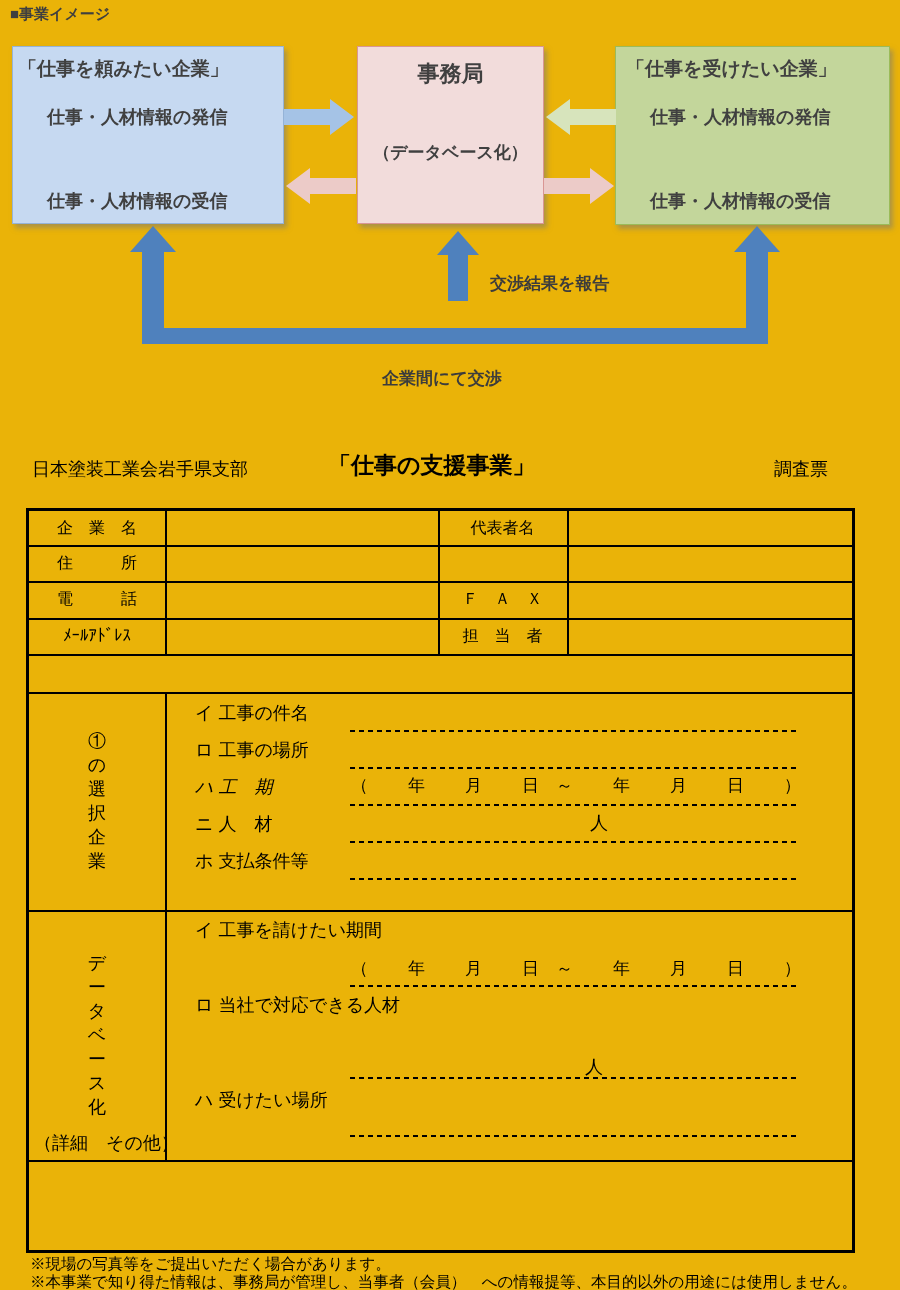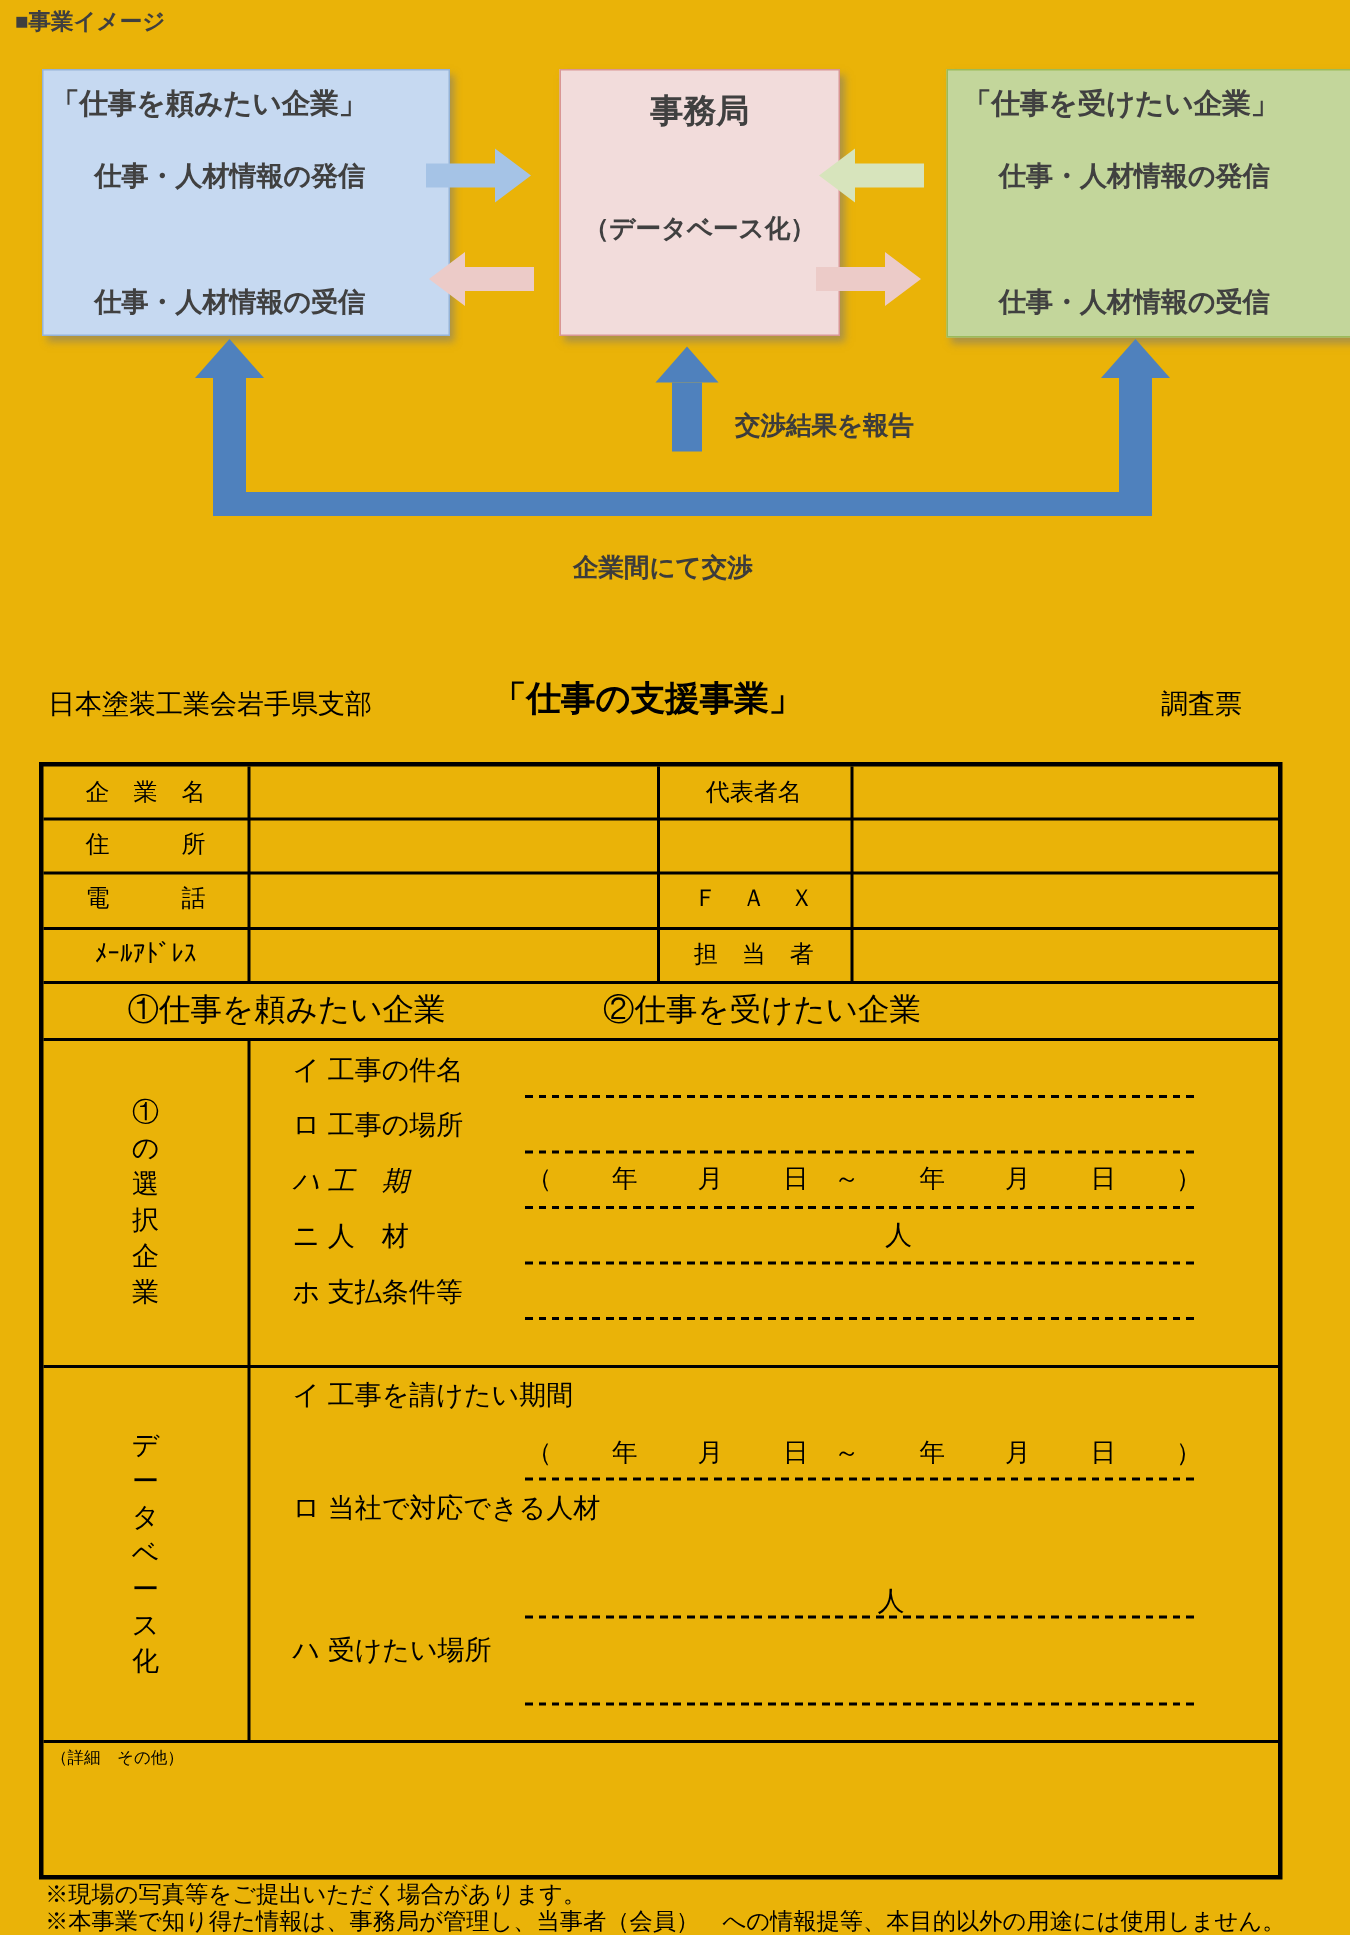--- a/index.html
+++ b/index.html
@@ -2,21 +2,21 @@
 <html style="--box-blue-fill: #c6d9f1; --box-blue-border: #95b3d7; --box-pink-fill: #f2dcdb; --box-pink-border: #d99694; --box-green-fill: #c3d69b; --box-green-border: #9bbb59; --arrow-blue: #a5c3e6; --arrow-pink: #eccbc8; --arrow-green: #d7e4bc; --bracket-blue: #4f81bd; --diagram-text: #404040;"><head>
 <meta charset="utf-8">
 <style>
   html,body{margin:0;padding:0;background:#ffffff;}
   .page{position:relative;width:900px;height:1290px;background:#eab308;overflow:hidden;
         font-family:"Liberation Sans",sans-serif;color:#000;}
   .abs{position:absolute;}
 
   
   .diagram-heading{left:10px;top:5px;font-size:15px;font-weight:bold;color:#3f3f3f;}
-  .dbox{position:absolute;box-shadow:3px 4px 5px rgba(120,120,120,0.55);margin-left:16px;}
+  .dbox{position:absolute;box-shadow:3px 4px 5px rgba(120,120,120,0.55);}
   .dbox .btitle{position:absolute;font-weight:bold;color:var(--diagram-text);}
   .dbox .bline{position:absolute;font-weight:bold;color:var(--diagram-text);font-size:18px;}
   .box-blue{left:12px;top:46px;width:270px;height:176px;background:var(--box-blue-fill);border:1px solid var(--box-blue-border);}
   .box-pink{left:357px;top:46px;width:185px;height:176px;background:var(--box-pink-fill);border:1px solid var(--box-pink-border);}
   .box-green{left:615px;top:46px;width:273px;height:177px;background:var(--box-green-fill);border:1px solid var(--box-green-border);}
   .box-blue .btitle{left:5px;top:9px;font-size:19px;}
   .box-green .btitle{left:10px;top:9px;font-size:19px;}
   .box-blue .l1,.box-green .l1{left:34px;top:58px;}
   .box-blue .l2,.box-green .l2{left:34px;top:142px;}
   .box-pink .btitle{left:0;top:12px;width:100%;text-align:center;font-size:22px;}
@@ -40,21 +40,21 @@
   .cell{position:absolute;display:flex;align-items:center;font-size:16px;}
   .cell.lab{justify-content:center;}
   .sechdr{position:absolute;left:0;top:143px;width:100%;height:38px;display:flex;align-items:center;font-size:21px;padding-left:56px;box-sizing:border-box;}
   .vstackwrap{position:absolute;left:0;width:136px;display:flex;align-items:center;justify-content:center;}
   .vstack{width:1.15em;word-break:break-all;text-align:center;font-size:18px;line-height:24px;}
   .item{position:absolute;left:166px;font-size:18px;line-height:20px;}
   .dash{position:absolute;left:321px;width:450px;height:2px;
         background:repeating-linear-gradient(90deg,#000 0 5px,transparent 5px 9px);}
   .dateline{position:absolute;left:322px;width:450px;display:flex;justify-content:space-between;font-size:17px;line-height:22px;}
   .person{position:absolute;font-size:18px;line-height:20px;}
-  .detail{position:absolute;left:5px;top:653px;font-size:11px;}
+  .detail{position:absolute;left:5px;top:620px;font-size:18px;}
 
   .note{position:absolute;left:30px;font-size:15.5px;line-height:17px;}
 </style>
 </head>
 <body>
 
 <div class="page">
 
   <div class="abs diagram-heading">■事業イメージ</div>
 
@@ -129,21 +129,20 @@
     <div class="cell lab" style="left:0;top:70px;width:136px;height:37px;">電　　　話</div>
     <div class="cell" style="left:136px;top:70px;width:273px;height:37px;"></div>
     <div class="cell lab" style="left:409px;top:70px;width:129px;height:37px;">Ｆ　Ａ　Ｘ</div>
     <div class="cell" style="left:538px;top:70px;width:285px;height:37px;"></div>
 
     <div class="cell lab" style="left:0;top:107px;width:136px;height:36px;font-size:17px;">ﾒｰﾙｱﾄﾞﾚｽ</div>
     <div class="cell" style="left:136px;top:107px;width:273px;height:36px;"></div>
     <div class="cell lab" style="left:409px;top:107px;width:129px;height:36px;">担　当　者</div>
     <div class="cell" style="left:538px;top:107px;width:285px;height:36px;"></div>
 
-    <div class="sechdr">①仕事を頼みたい企業　　　　　②仕事を受けたい企業</div>
 
     <div class="vstackwrap" style="top:181px;height:218px;">
       <div class="vstack">①の選択企業</div>
     </div>
     <div class="item" style="top:192px;">イ 工事の件名</div>
     <div class="dash" style="top:219px;"></div>
     <div class="item" style="top:229px;">ロ 工事の場所</div>
     <div class="dash" style="top:256px;"></div>
     <div class="item" style="top:266px;font-style:italic;">ハ 工　期</div>
     <div class="dateline" style="top:264px;">

